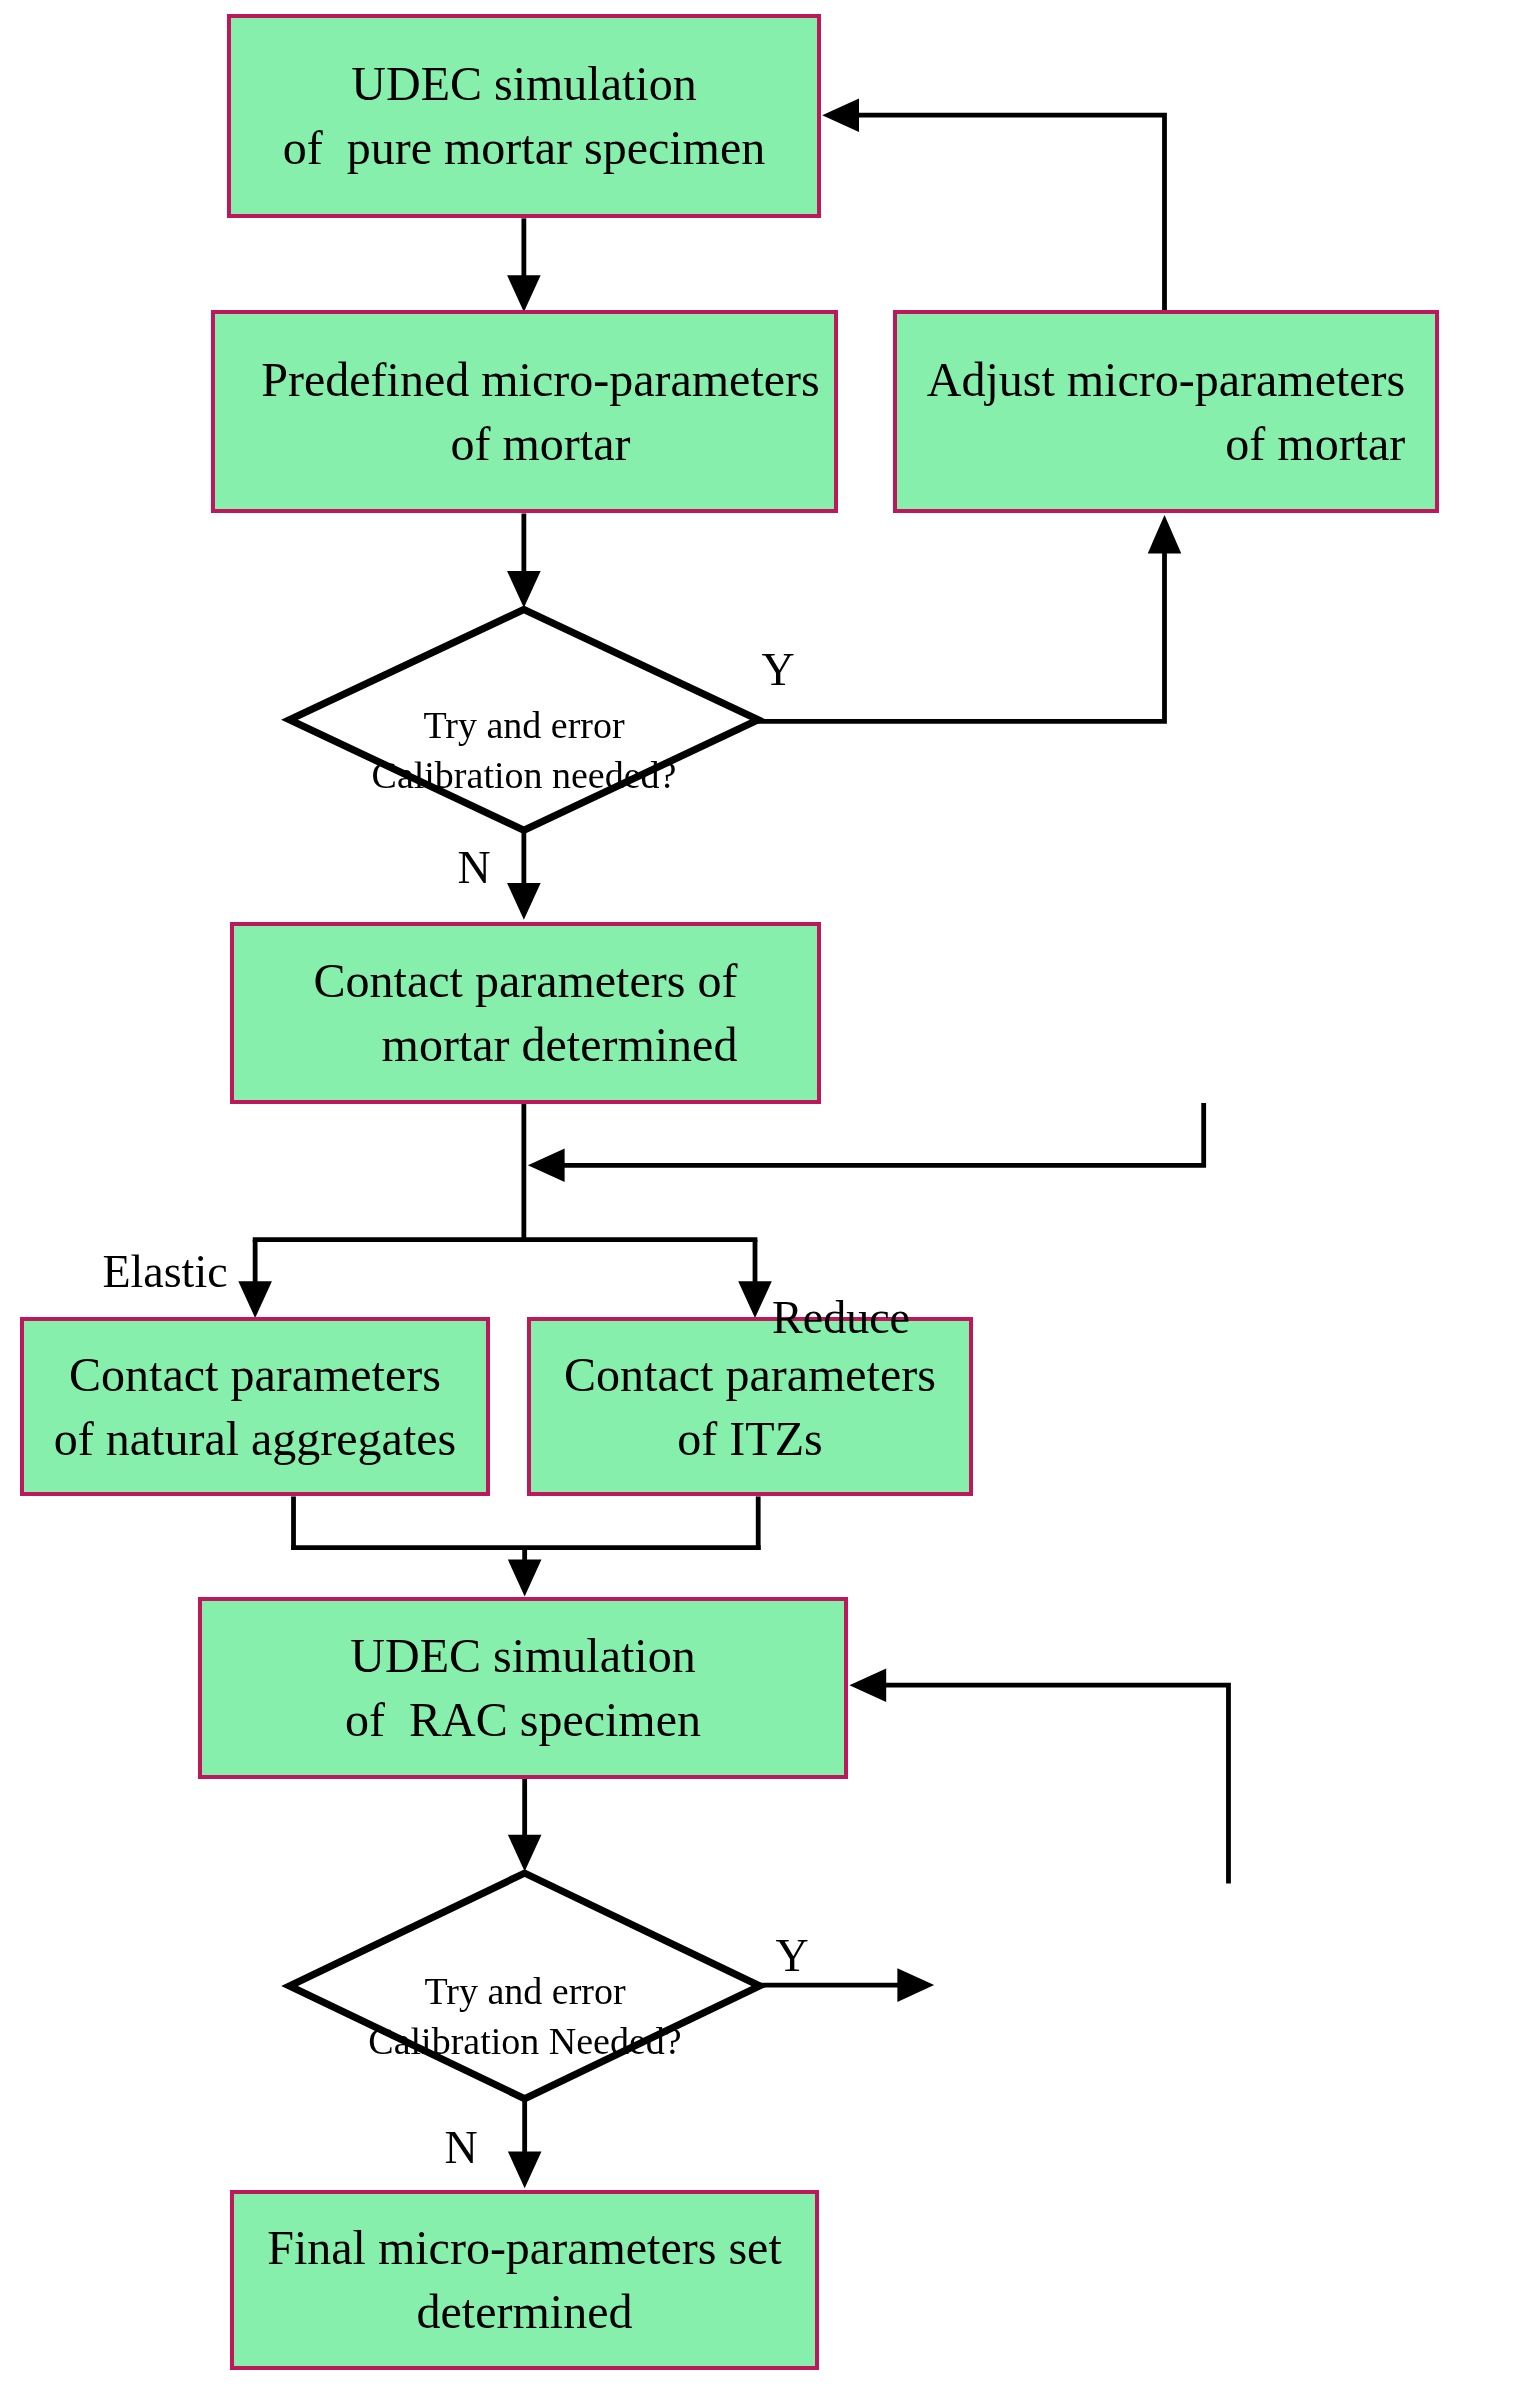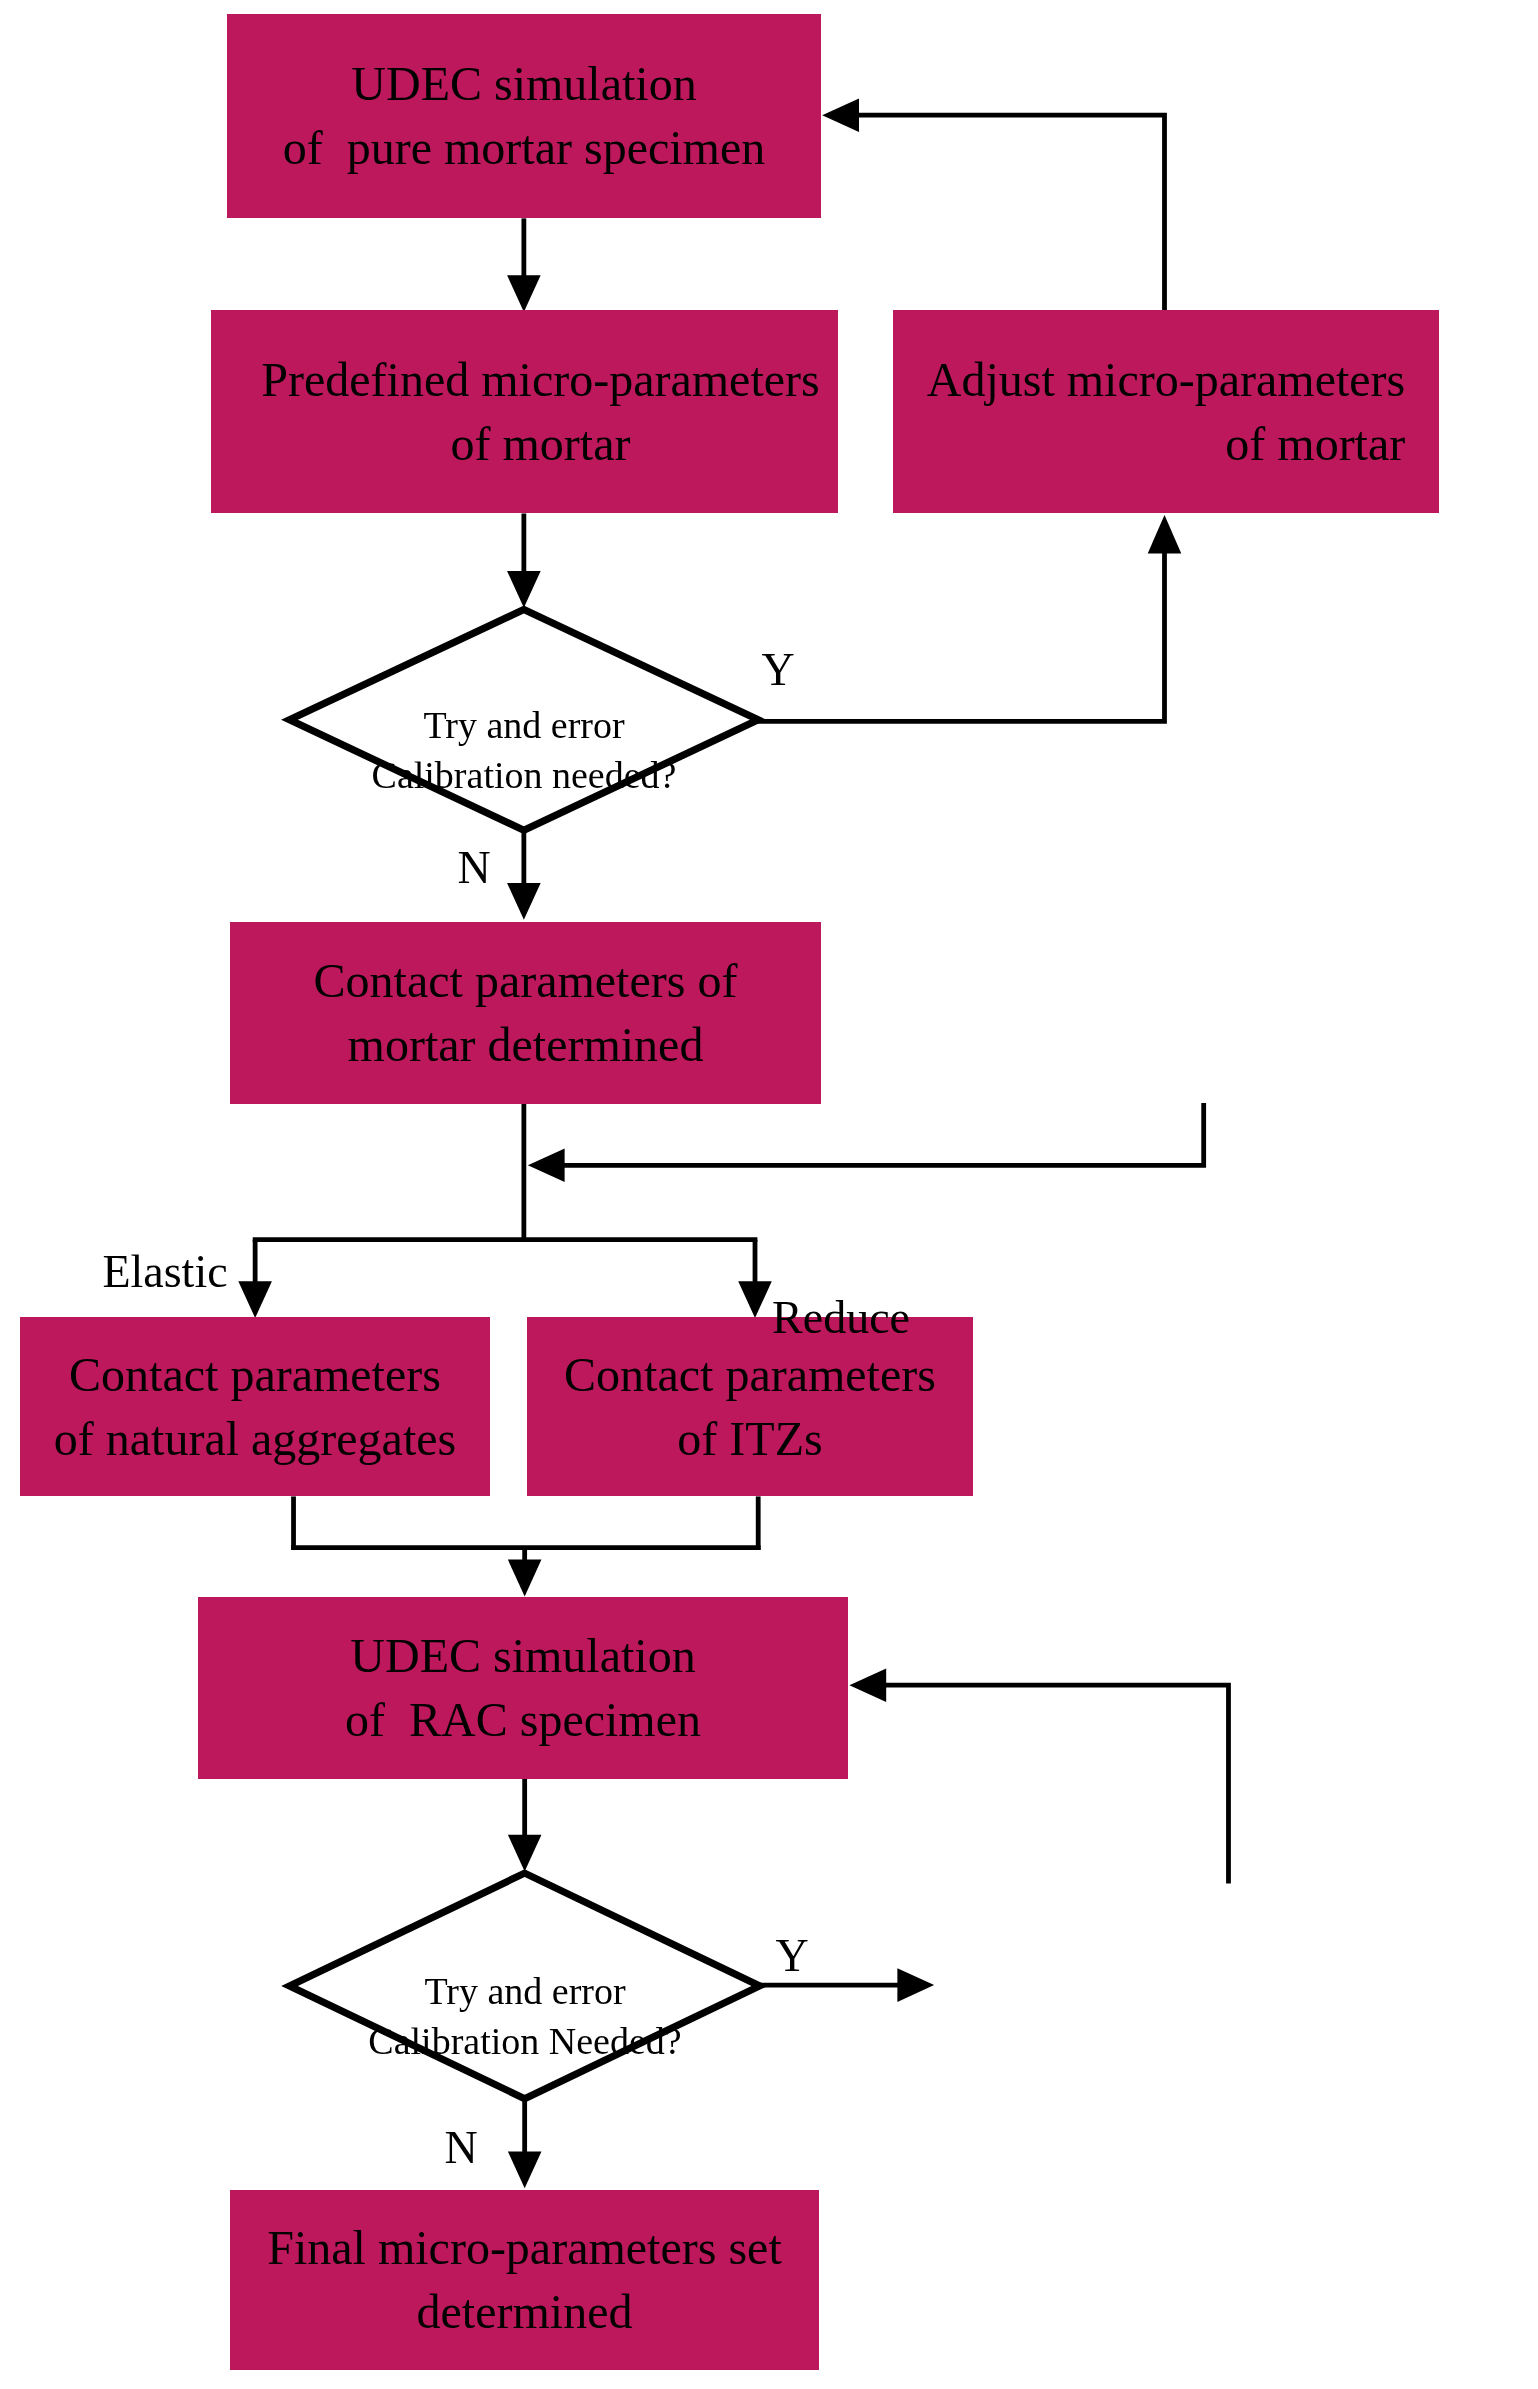--- a/index.html
+++ b/index.html
@@ -19,21 +19,21 @@
     position: absolute;
     left: 0;
     top: 0;
     width: 1538px;
     height: 2389px;
   }
   .box {
     position: absolute;
     box-sizing: border-box;
     border: 4px solid #be185d;
-    background: #be185d;
+    background: #86efac;
     display: flex;
     align-items: center;
     justify-content: center;
     text-align: center;
   }
   .box-label {
     white-space: pre-wrap;
     font-size: 48px;
     line-height: 64px;
   }
@@ -120,21 +120,21 @@
   <div class="box" style="left:893px; top:310px; width:546px; height:203px;text-align:right;">
     <span class="box-label">Adjust micro-parameters
 of mortar</span>
   </div>
 
   <div class="diamond-label-wrap" style="left:332px; top:640px; width:384px; height:160px;">
     <span class="diamond-label">Try and error
 Calibration needed?</span>
   </div>
 
-  <div class="box" style="left:230px; top:922px; width:591px; height:182px;">
+  <div class="box" style="left:230px; top:922px; width:591px; height:182px;text-align:right;">
     <span class="box-label">Contact parameters of
 mortar determined</span>
   </div>
 
 
   <div class="box" style="left:20px; top:1317px; width:470px; height:179px;">
     <span class="box-label">Contact parameters
 of natural aggregates</span>
   </div>
 

